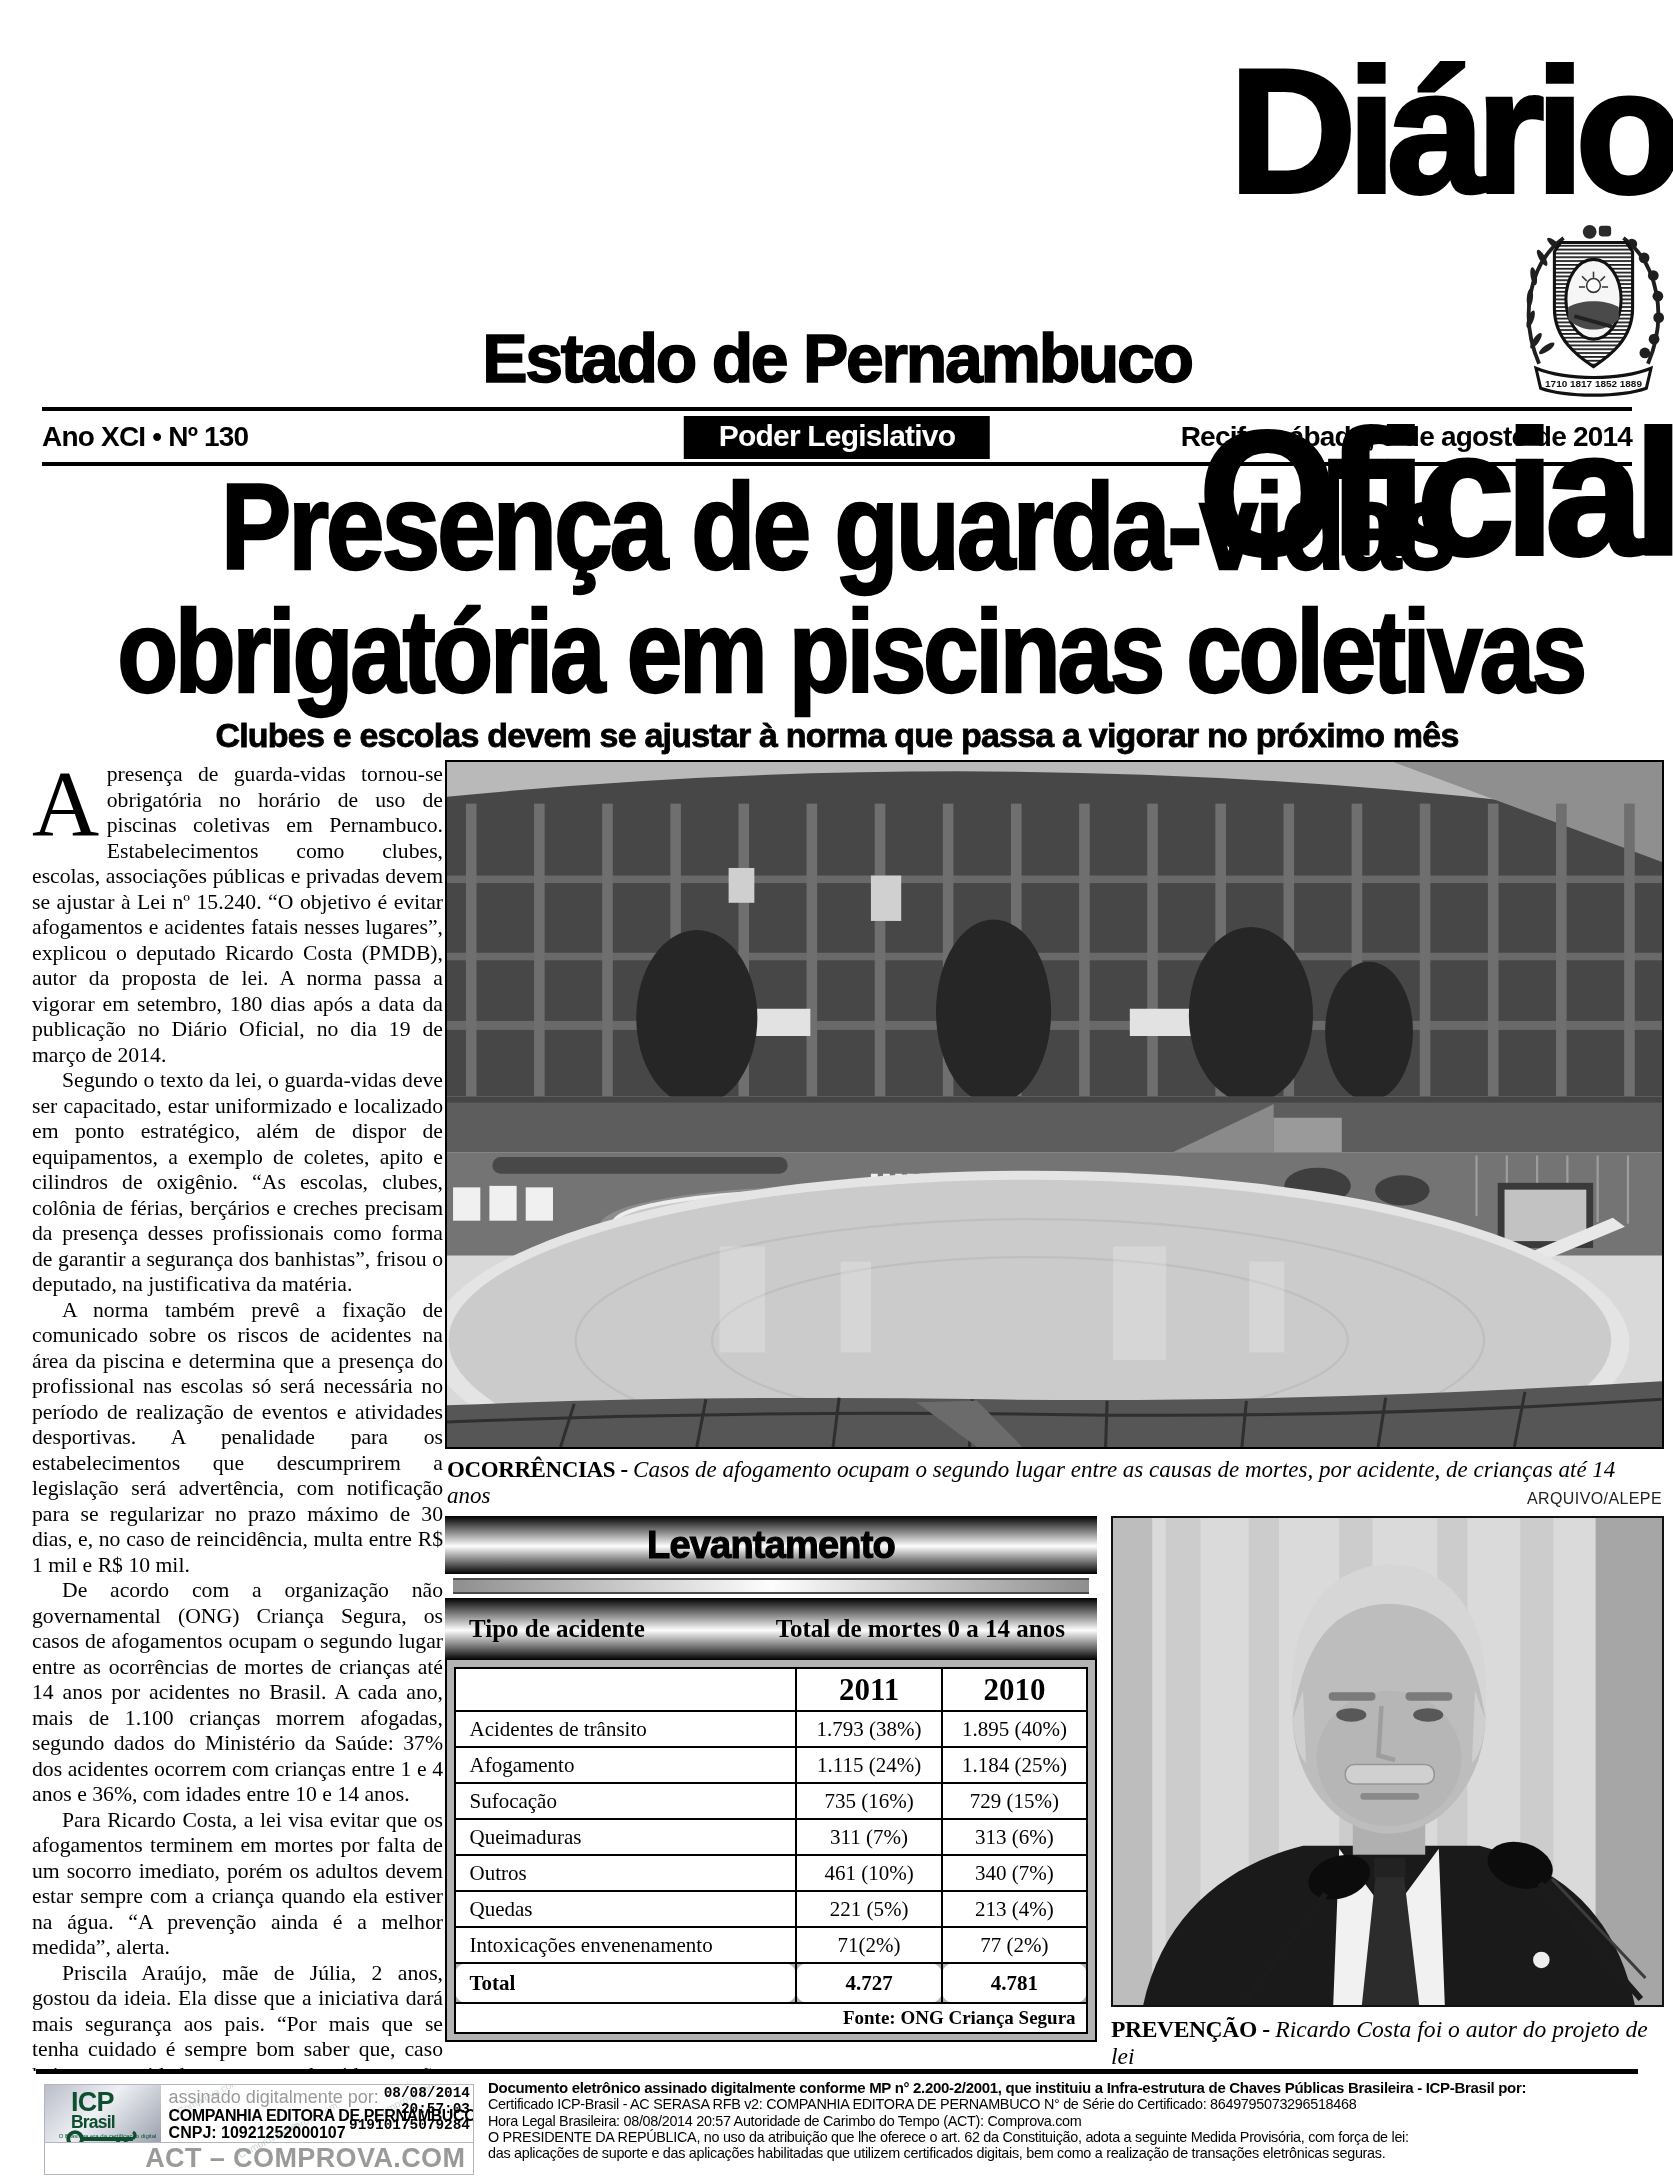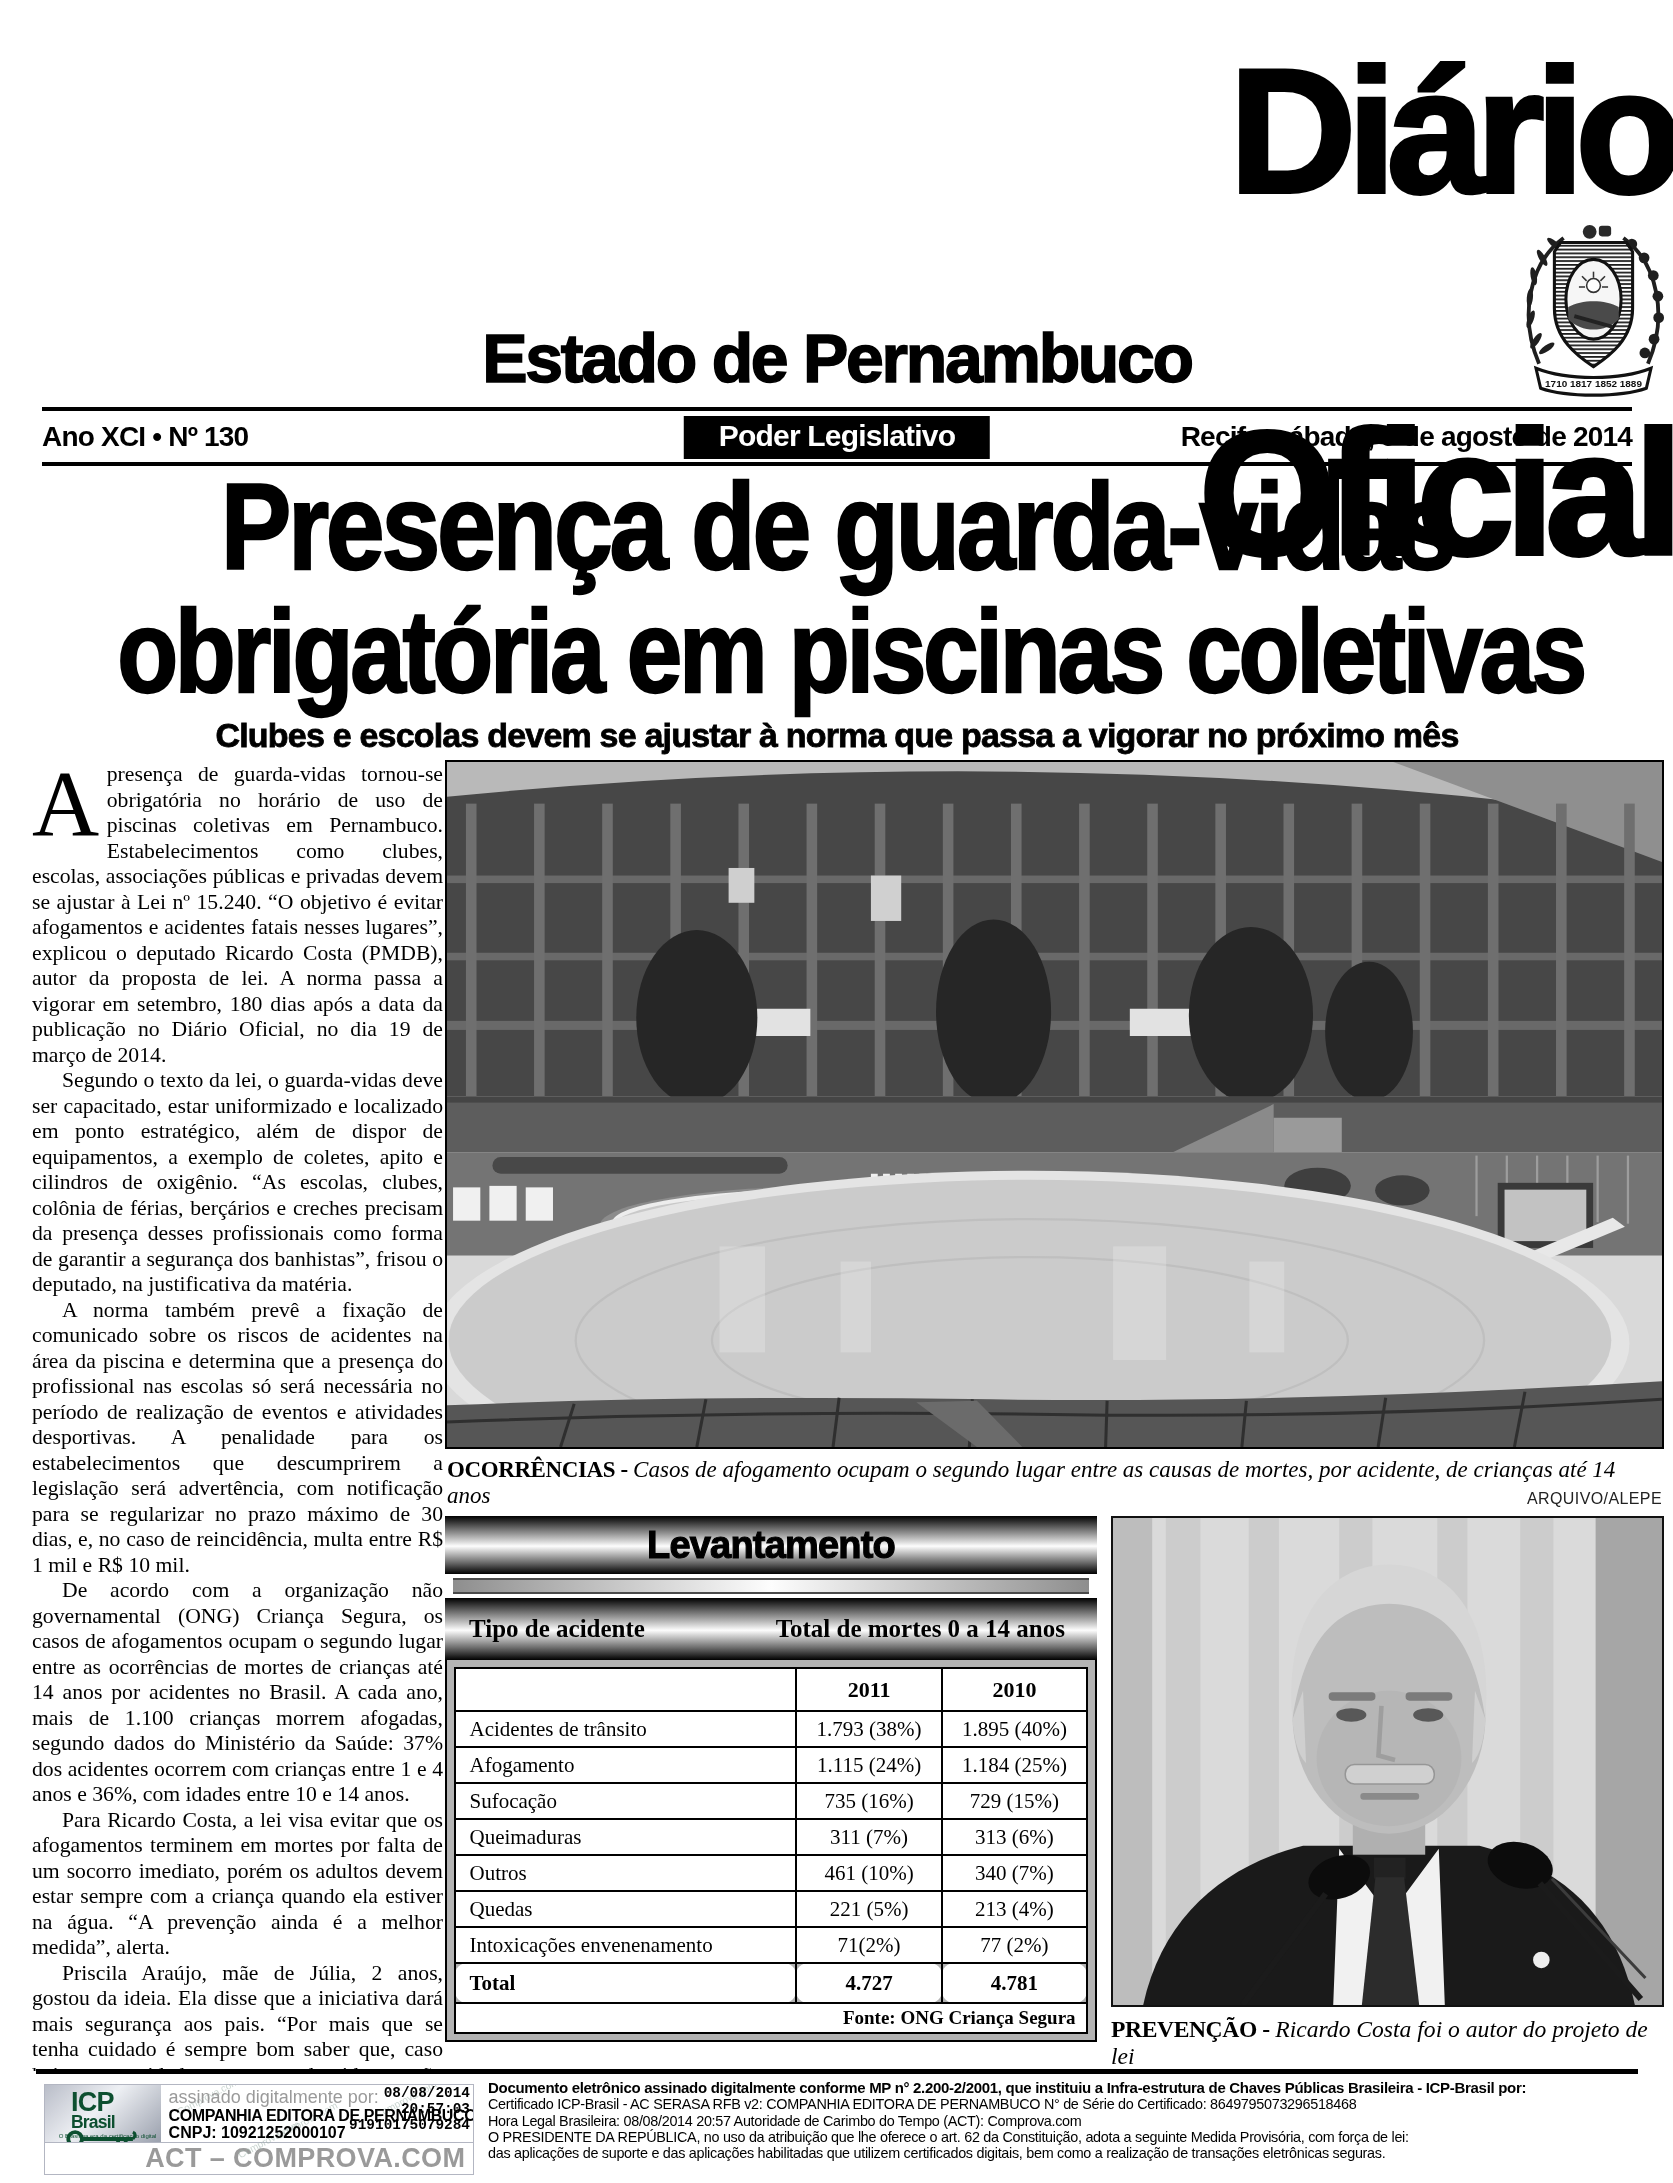--- a/index.html
+++ b/index.html
@@ -49,21 +49,21 @@
   .lev-strip { height:16.7px; margin:3.8px 7.6px; background:linear-gradient(90deg,#8e8e8e,#fdfdfd 50%,#8e8e8e); border-top:2.3px solid #4a4a4a; border-bottom:2.3px solid #4a4a4a; }
   .lev-head { height:62px; background:linear-gradient(180deg,#000 0%,#6d6d6d 22%,#fdfdfd 52%,#6d6d6d 80%,#000 100%);
     display:flex; align-items:center; font-family:"Liberation Serif", serif; font-weight:bold; font-size:25px; }
   .lev-head .h-left { margin-left:24px; }
   .lev-head .h-right { margin-left:auto; margin-right:32px; }
   .lev-body { background:#b3b3b3; padding:6.8px 6.8px 6px; border-left:2.3px solid #000; border-right:2.3px solid #000; border-bottom:2.3px solid #000; }
   .lev-body table { width:100%; border-collapse:collapse; font-family:"Liberation Serif", serif; font-size:21px; }
   .lev-body td { border:2.3px solid #000; background:#fff; height:36px; padding:1.5px 6px; }
   .lev-body td.lbl { padding-left:13.7px; }
   .lev-body td.num { text-align:center; width:23%; }
-  .lev-body tr.yr td { font-weight:bold; font-size:22px; height:43px; }
+  .lev-body tr.yr td { font-weight:bold; font-size:31px; height:43px; }
   .lev-body tr.total td { font-weight:bold; height:40px;border-radius:12px; }
   .lev-body tr.fonte td { font-weight:bold; font-size:19px; text-align:right; height:30px; padding-right:10.6px; }
   
   .photo-side { position:absolute; top:1516px; left:1111px; width:553px; height:491px; border:2.3px solid #111; background:#d8d8d8; }
   
   .foot-rule { position:absolute; top:2069px; left:36px; right:36px; height:4.6px; background:#000; }
   .sig-box { position:absolute; top:2084px; left:44px; width:430px; height:91px; border:1.5px solid #b3b6c2; display:flex; flex-direction:column; background:#fff; overflow:hidden; }
   .sig-top { display:flex; height:65px; position:relative; }
   .icp { width:116px; height:100%; background:linear-gradient(135deg,#b9bdc8,#eef0f4 45%,#9aa0ad); position:relative; color:#0d4f30; overflow:hidden; flex:0 0 auto; }
   .icp .l1 { position:absolute; top:1.5px; left:26px; font-weight:bold; font-size:27px; letter-spacing:-0.8px; }

